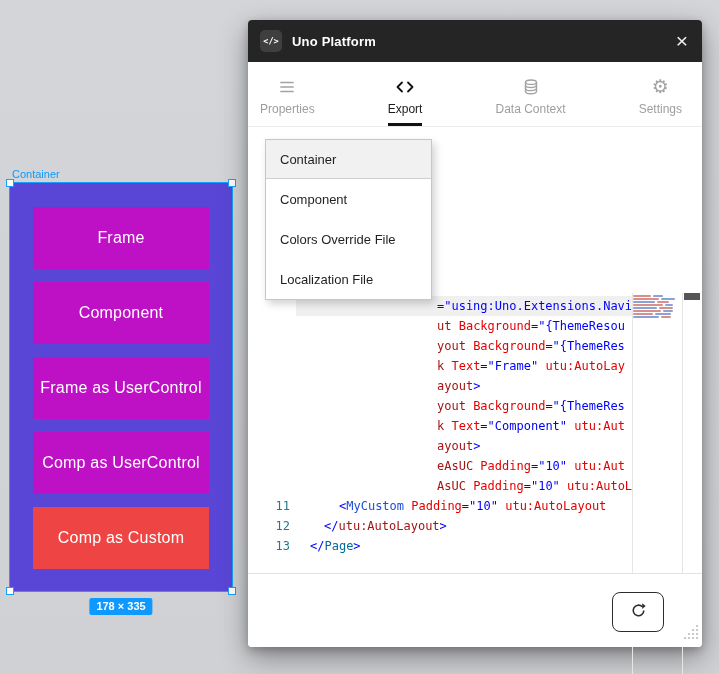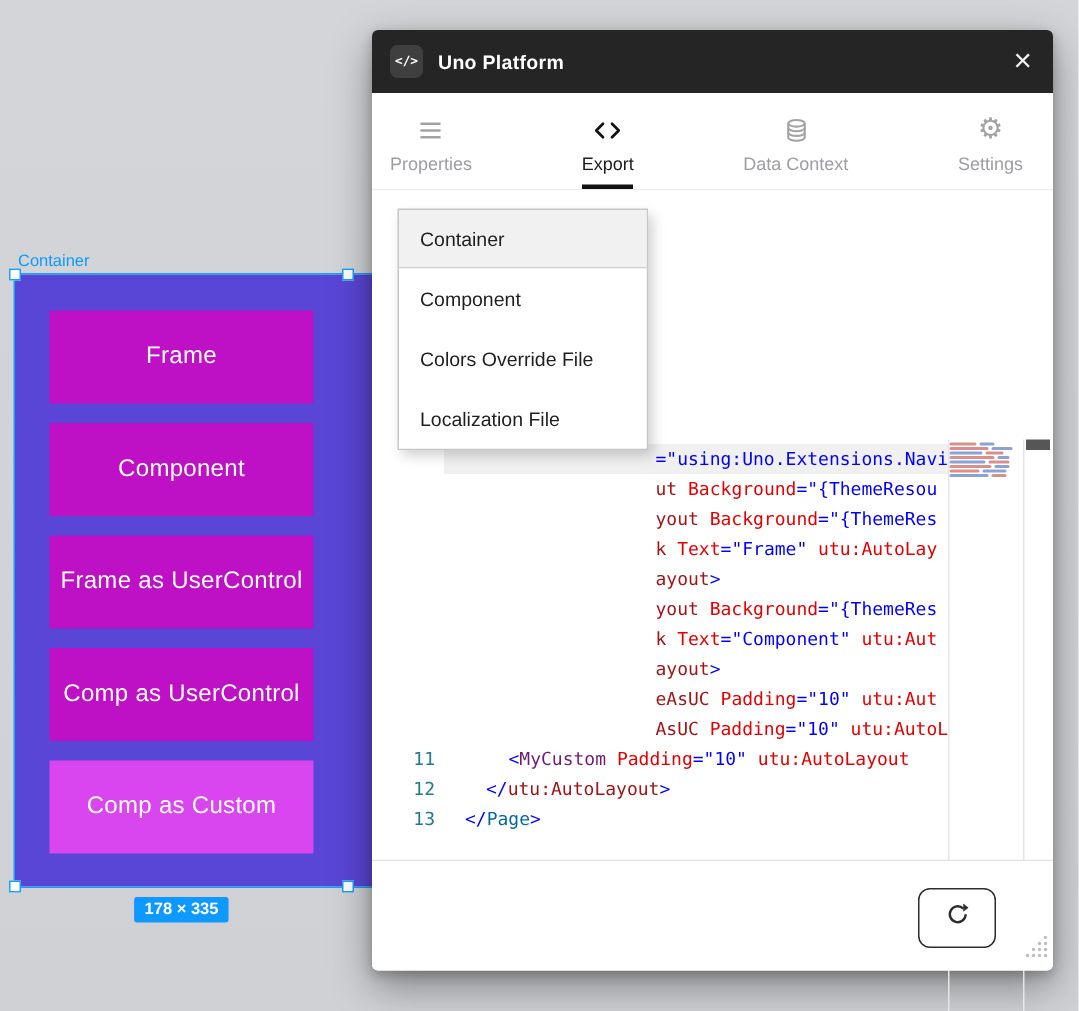--- a/index.html
+++ b/index.html
@@ -5,21 +5,21 @@
   html,body{margin:0;padding:0;}
   body{
     width:719px;height:674px;position:relative;overflow:hidden;
     background:linear-gradient(180deg,#d4d5d8 0%,#d0d1d4 100%);
     font-family:"Liberation Sans",sans-serif;
     -webkit-font-smoothing:antialiased;
   }
   
   .selection-label{position:absolute;left:12px;top:168px;font-size:11px;color:#0d99ff;}
   .design-frame{position:absolute;left:10px;top:183px;width:222px;height:408px;
-    outline:1.5px solid #18a0fb;padding-left:37px;}
+    outline:1.5px solid #18a0fb;}
   .canvas-button{position:absolute;left:23px;width:176px;height:62px;
     display:flex;align-items:center;justify-content:center;
     color:#fff;font-size:16px;font-weight:500;letter-spacing:.2px;}
   .handle{position:absolute;width:8px;height:8px;background:#fff;border:1px solid #18a0fb;box-sizing:border-box;}
   .dim-badge{position:absolute;top:598px;left:121px;transform:translateX(-50%);
     background:#0d99ff;color:#fff;font-size:11px;font-weight:bold;
     padding:2px 7px 3px;border-radius:2px;white-space:nowrap;}
   
   .plugin{position:absolute;left:248px;top:20px;width:454px;height:627px;background:#fff;
     border-radius:4px;box-shadow:0 10px 28px rgba(0,0,0,.38),0 3px 8px rgba(0,0,0,.22);}
@@ -72,21 +72,21 @@
 <body>
 
 <div class="selection-label">Container</div>
 
 <div class="design-frame" style="background: rgb(90, 70, 214); outline-color: rgb(24, 160, 251);">
 
 <div class="canvas-button" style="top: 24px; background: rgb(190, 16, 196);">Frame</div>
     <div class="canvas-button" style="top: 99px; background: rgb(190, 16, 196);">Component</div>
     <div class="canvas-button" style="top: 174px; background: rgb(190, 16, 196);">Frame as UserControl</div>
     <div class="canvas-button" style="top: 249px; background: rgb(190, 16, 196);">Comp as UserControl</div>
-    <div class="canvas-button" style="top: 324px; background: #d946ef;">Comp as Custom</div>
+    <div class="canvas-button" style="top: 324px; background: #ef4444;">Comp as Custom</div>
   </div>
 <div class="handle" style="left:6px;top:179px;"></div>
 <div class="handle" style="left:228px;top:179px;"></div>
 <div class="handle" style="left:6px;top:587px;"></div>
 <div class="handle" style="left:228px;top:587px;"></div>
 <div class="dim-badge">178 × 335</div>
 
 <div class="plugin">
 
   <div class="titlebar">
@@ -149,21 +149,21 @@
         <div class="code-line" style="top: 169px; left: 189px;"><span style="color: rgb(0, 0, 255);">="using:Uno.Extensions.Navi</span></div>
         <div class="code-line" style="top: 189px; left: 189px;"><span style="color: rgb(163, 21, 21);">ut </span><span style="color: rgb(229, 0, 0);">Background</span><span style="color: rgb(0, 0, 255);">="{ThemeResou</span></div>
         <div class="code-line" style="top: 209px; left: 189px;"><span style="color: rgb(163, 21, 21);">yout </span><span style="color: rgb(229, 0, 0);">Background</span><span style="color: rgb(0, 0, 255);">="{ThemeRes</span></div>
         <div class="code-line" style="top: 229px; left: 189px;"><span style="color: rgb(163, 21, 21);">k </span><span style="color: rgb(229, 0, 0);">Text</span><span style="color: rgb(0, 0, 255);">="Frame"</span><span style="color: rgb(229, 0, 0);"> utu:AutoLay</span></div>
         <div class="code-line" style="top: 249px; left: 189px;"><span style="color: rgb(163, 21, 21);">ayout</span><span style="color: rgb(0, 0, 255);">&gt;</span></div>
         <div class="code-line" style="top: 269px; left: 189px;"><span style="color: rgb(163, 21, 21);">yout </span><span style="color: rgb(229, 0, 0);">Background</span><span style="color: rgb(0, 0, 255);">="{ThemeRes</span></div>
         <div class="code-line" style="top: 289px; left: 189px;"><span style="color: rgb(163, 21, 21);">k </span><span style="color: rgb(229, 0, 0);">Text</span><span style="color: rgb(0, 0, 255);">="Component"</span><span style="color: rgb(229, 0, 0);"> utu:Aut</span></div>
         <div class="code-line" style="top: 309px; left: 189px;"><span style="color: rgb(163, 21, 21);">ayout</span><span style="color: rgb(0, 0, 255);">&gt;</span></div>
         <div class="code-line" style="top: 329px; left: 189px;"><span style="color: rgb(163, 21, 21);">eAsUC </span><span style="color: rgb(229, 0, 0);">Padding</span><span style="color: rgb(0, 0, 255);">="10"</span><span style="color: rgb(229, 0, 0);"> utu:Aut</span></div>
         <div class="code-line" style="top: 349px; left: 189px;"><span style="color: rgb(163, 21, 21);">AsUC </span><span style="color: rgb(229, 0, 0);">Padding</span><span style="color: rgb(0, 0, 255);">="10"</span><span style="color: rgb(229, 0, 0);"> utu:AutoL</span></div>
-        <div class="code-line" style="top: 369px; left: 91px;"><span style="color: rgb(0, 0, 255);">&lt;</span><span style="color: #701a75;">MyCustom </span><span style="color: rgb(229, 0, 0);">Padding</span><span style="color: rgb(0, 0, 255);">="10"</span><span style="color: rgb(229, 0, 0);"> utu:AutoLayout</span></div>
+        <div class="code-line" style="top: 369px; left: 91px;"><span style="color: rgb(0, 0, 255);">&lt;</span><span style="color: #1d4ed8;">MyCustom </span><span style="color: rgb(229, 0, 0);">Padding</span><span style="color: rgb(0, 0, 255);">="10"</span><span style="color: rgb(229, 0, 0);"> utu:AutoLayout</span></div>
         <div class="code-line" style="top: 389px; left: 76px;"><span style="color: rgb(0, 0, 255);">&lt;/</span><span style="color: rgb(163, 21, 21);">utu:AutoLayout</span><span style="color: rgb(0, 0, 255);">&gt;</span></div>
         <div class="code-line" style="top: 409px; left: 62px;"><span style="color: rgb(0, 0, 255);">&lt;/</span><span style="color: #0369a1;">Page</span><span style="color: rgb(0, 0, 255);">&gt;</span></div>
         <div class="line-number" style="top: 369px; color: rgb(35, 120, 147);">11</div>
         <div class="line-number" style="top: 389px; color: rgb(35, 120, 147);">12</div>
         <div class="line-number" style="top: 409px; color: rgb(35, 120, 147);">13</div>
       </div>
     <div class="minimap">
         <div class="mm-row">
           <span class="mm-bar" style="width: 18px; background: rgb(217, 143, 138);"></span>
           <span class="mm-bar" style="width: 10px; background: rgb(138, 162, 216);"></span>

